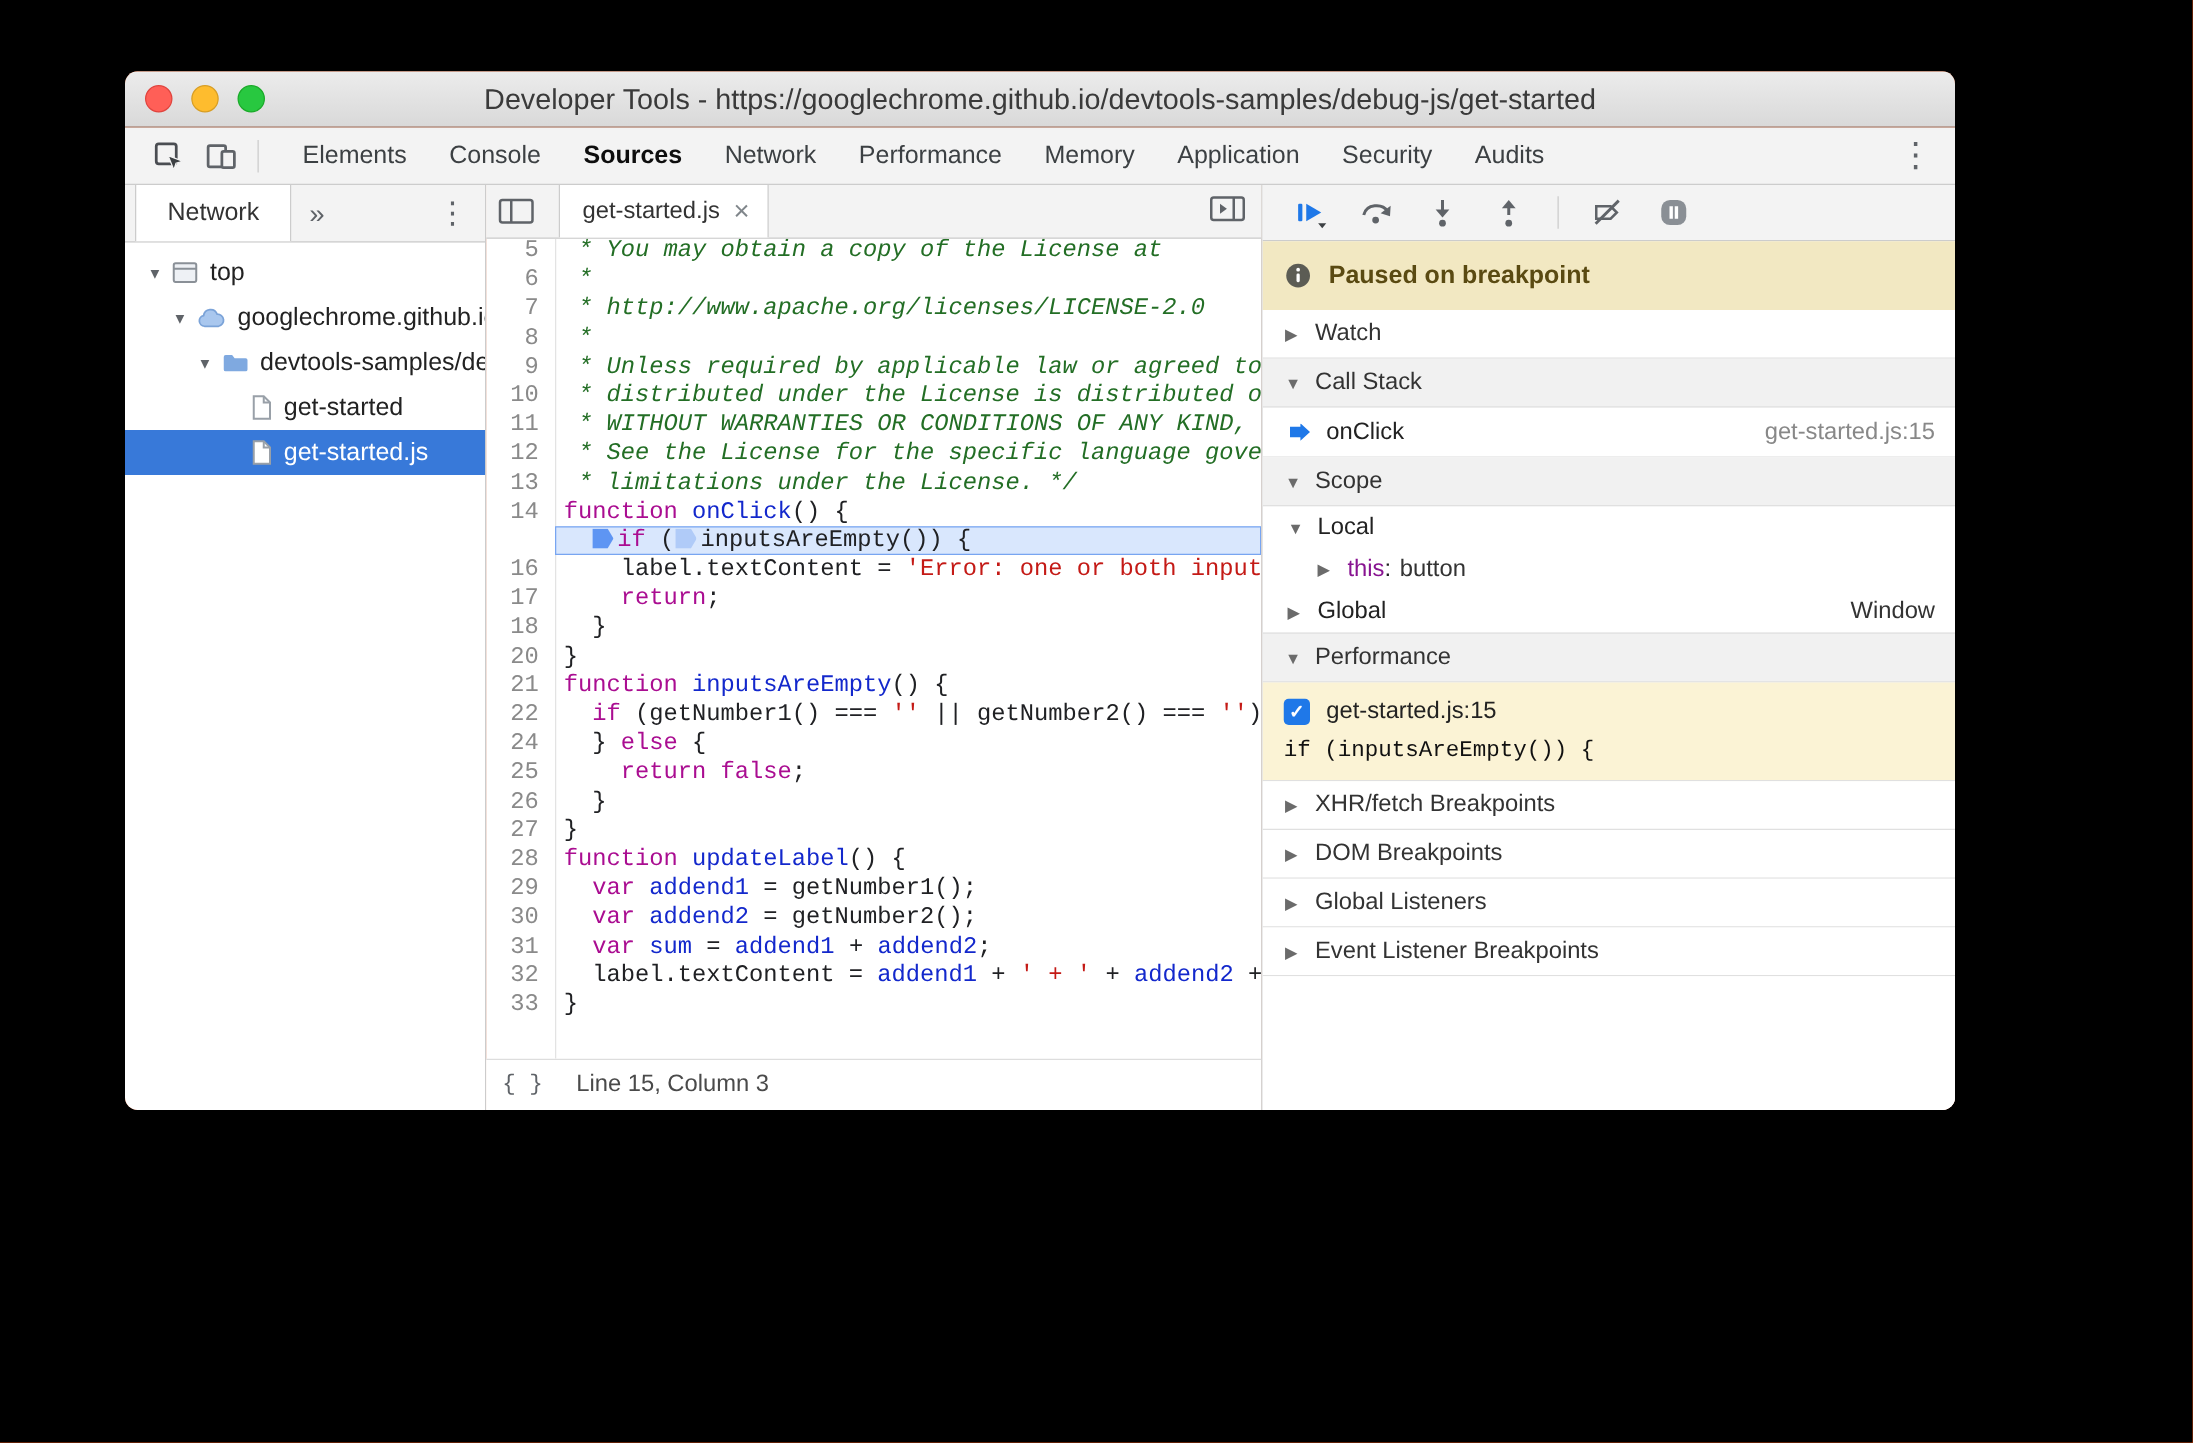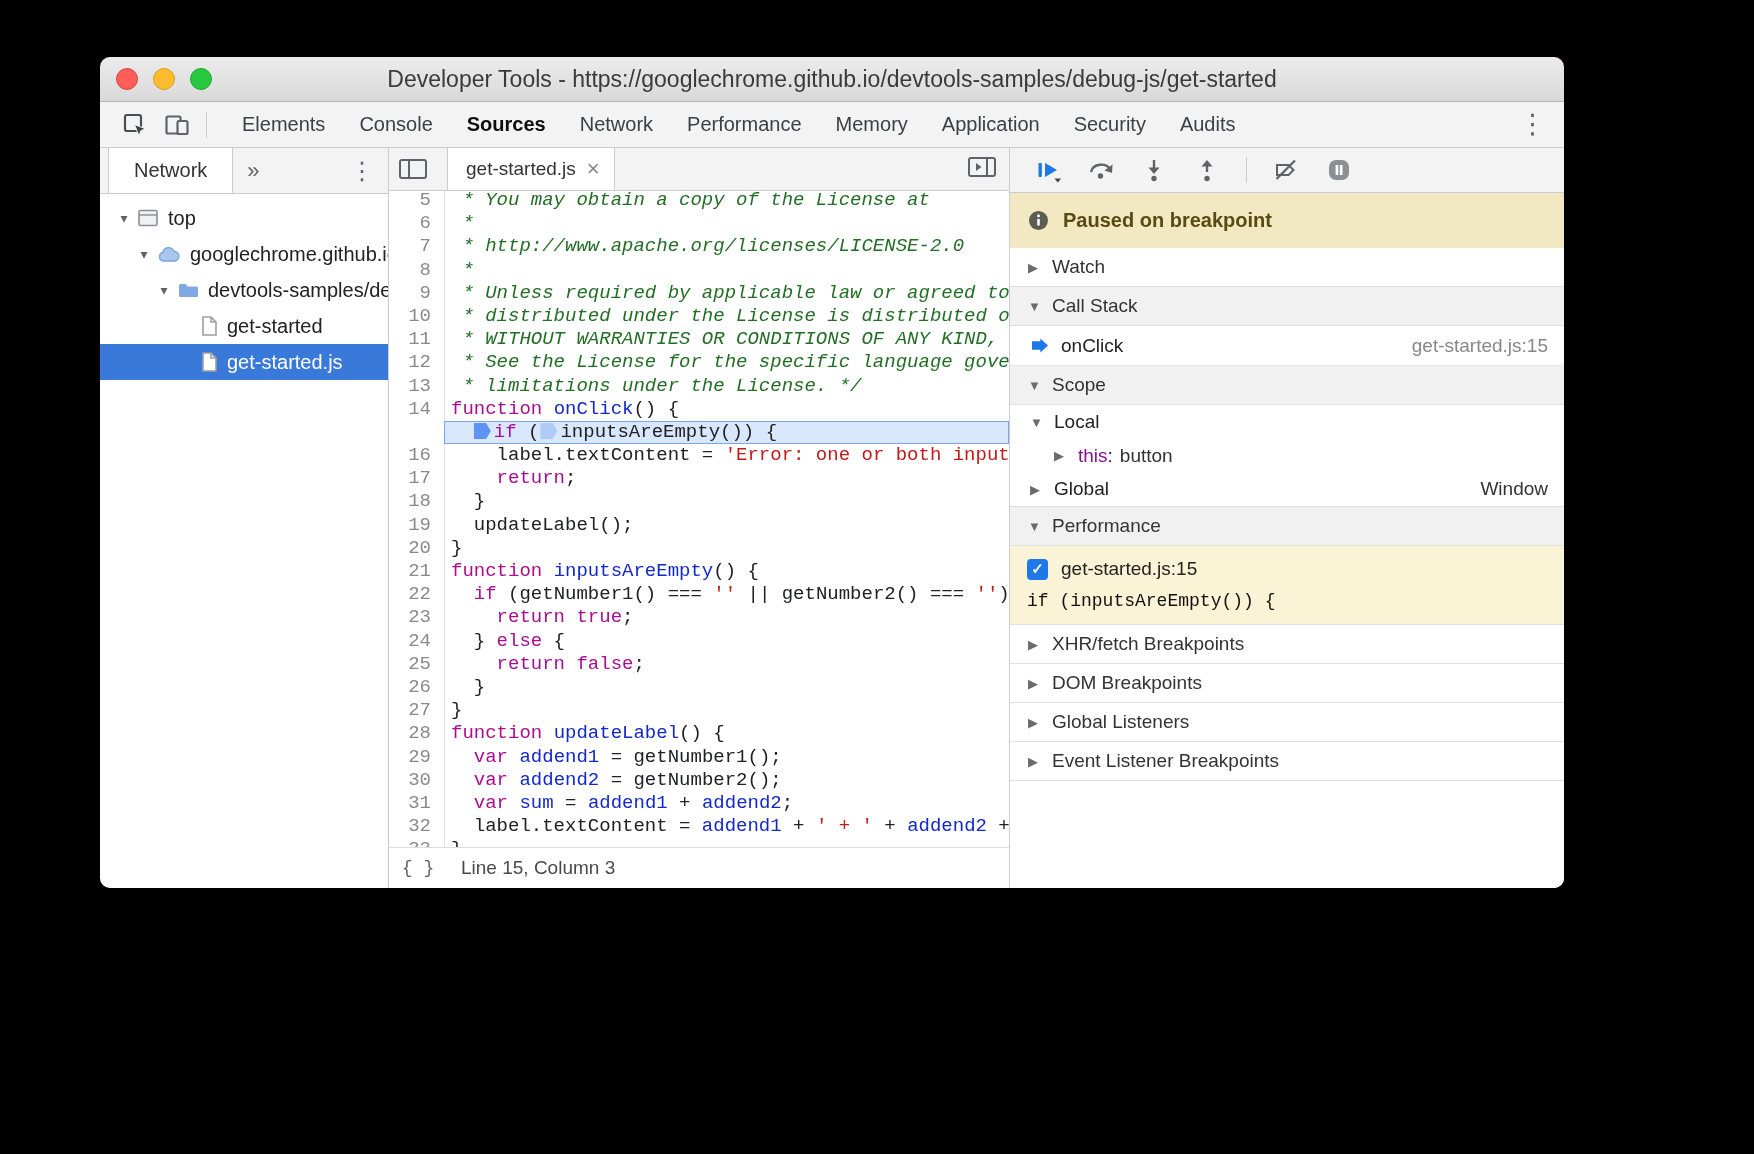--- a/index.html
+++ b/index.html
@@ -287,38 +287,30 @@
             </div>
             <div class="cl">
               <span class="ln">17</span>
               <span class="lc"><span class="tk-pln">    </span><span class="tk-kw">return</span><span class="tk-pln">;</span></span>
             </div>
             <div class="cl">
               <span class="ln">18</span>
               <span class="lc"><span class="tk-pln">  }</span></span>
             </div>
             <div class="cl">
-              <span class="ln">19</span>
-              <span class="lc"><span class="tk-pln">  updateLabel();</span></span>
-            </div>
-            <div class="cl">
               <span class="ln">20</span>
               <span class="lc"><span class="tk-pln">}</span></span>
             </div>
             <div class="cl">
               <span class="ln">21</span>
               <span class="lc"><span class="tk-kw">function</span><span class="tk-pln"> </span><span class="tk-def">inputsAreEmpty</span><span class="tk-pln">() {</span></span>
             </div>
             <div class="cl">
               <span class="ln">22</span>
               <span class="lc"><span class="tk-pln">  </span><span class="tk-kw">if</span><span class="tk-pln"> (getNumber1() === </span><span class="tk-str">''</span><span class="tk-pln"> || getNumber2() === </span><span class="tk-str">''</span><span class="tk-pln">) {</span></span>
-            </div>
-            <div class="cl">
-              <span class="ln">23</span>
-              <span class="lc"><span class="tk-pln">    </span><span class="tk-kw">return</span><span class="tk-pln"> </span><span class="tk-atom">true</span><span class="tk-pln">;</span></span>
             </div>
             <div class="cl">
               <span class="ln">24</span>
               <span class="lc"><span class="tk-pln">  } </span><span class="tk-kw">else</span><span class="tk-pln"> {</span></span>
             </div>
             <div class="cl">
               <span class="ln">25</span>
               <span class="lc"><span class="tk-pln">    </span><span class="tk-kw">return</span><span class="tk-pln"> </span><span class="tk-atom">false</span><span class="tk-pln">;</span></span>
             </div>
             <div class="cl">

